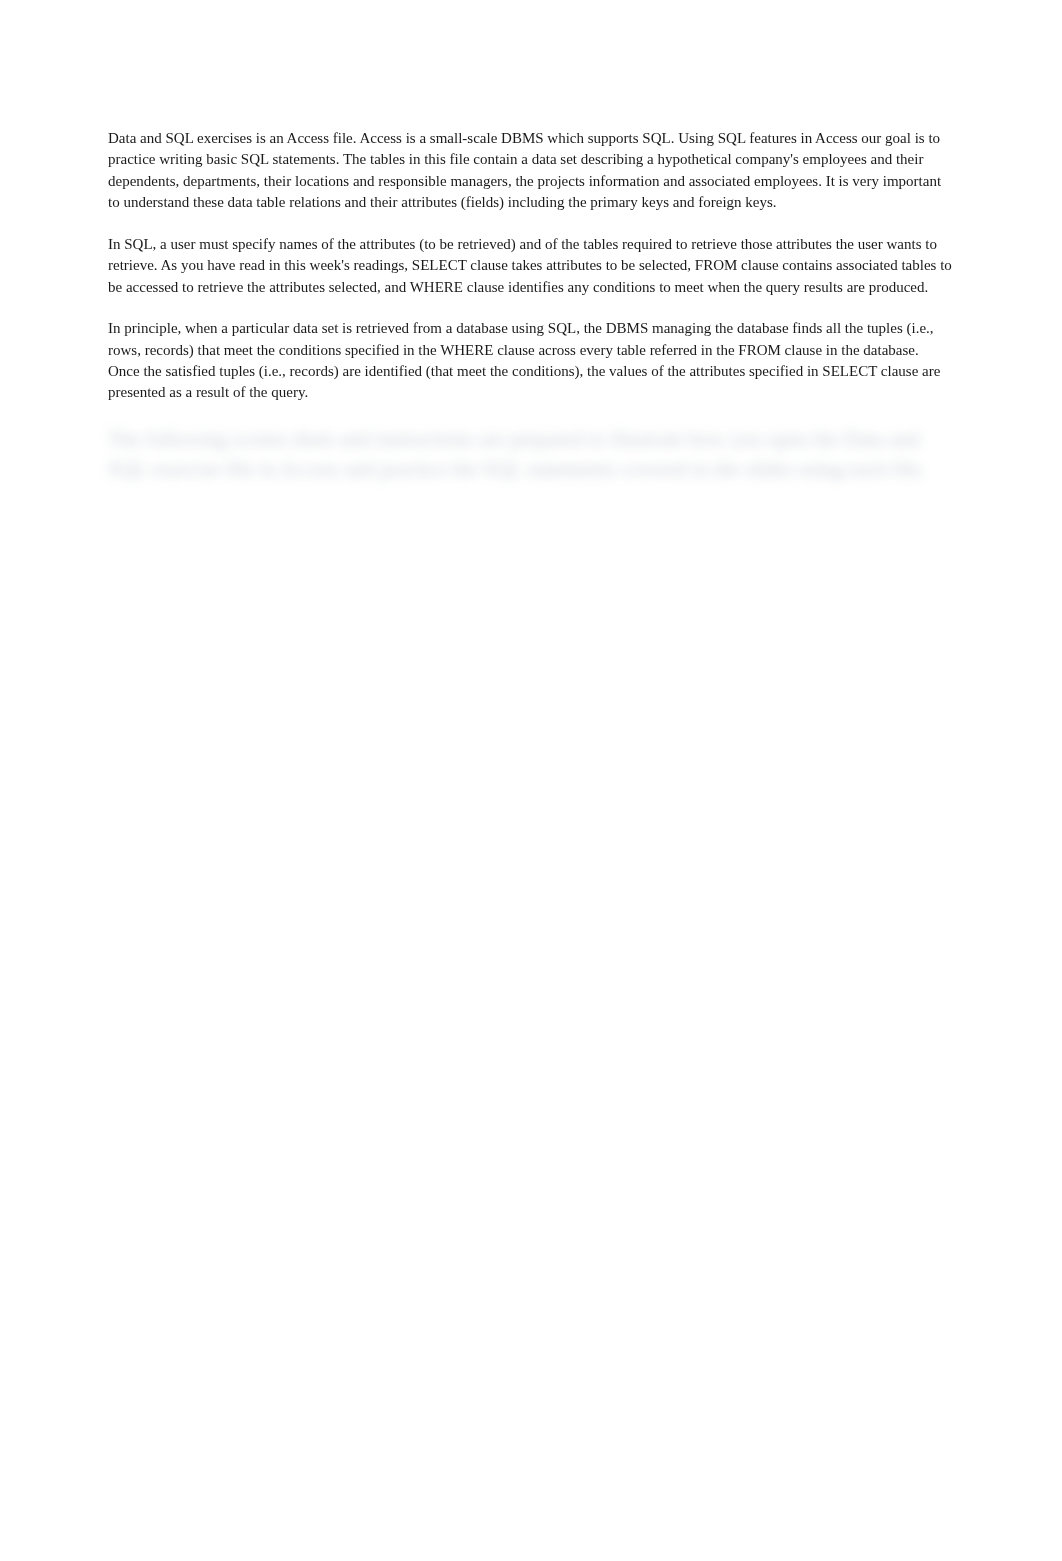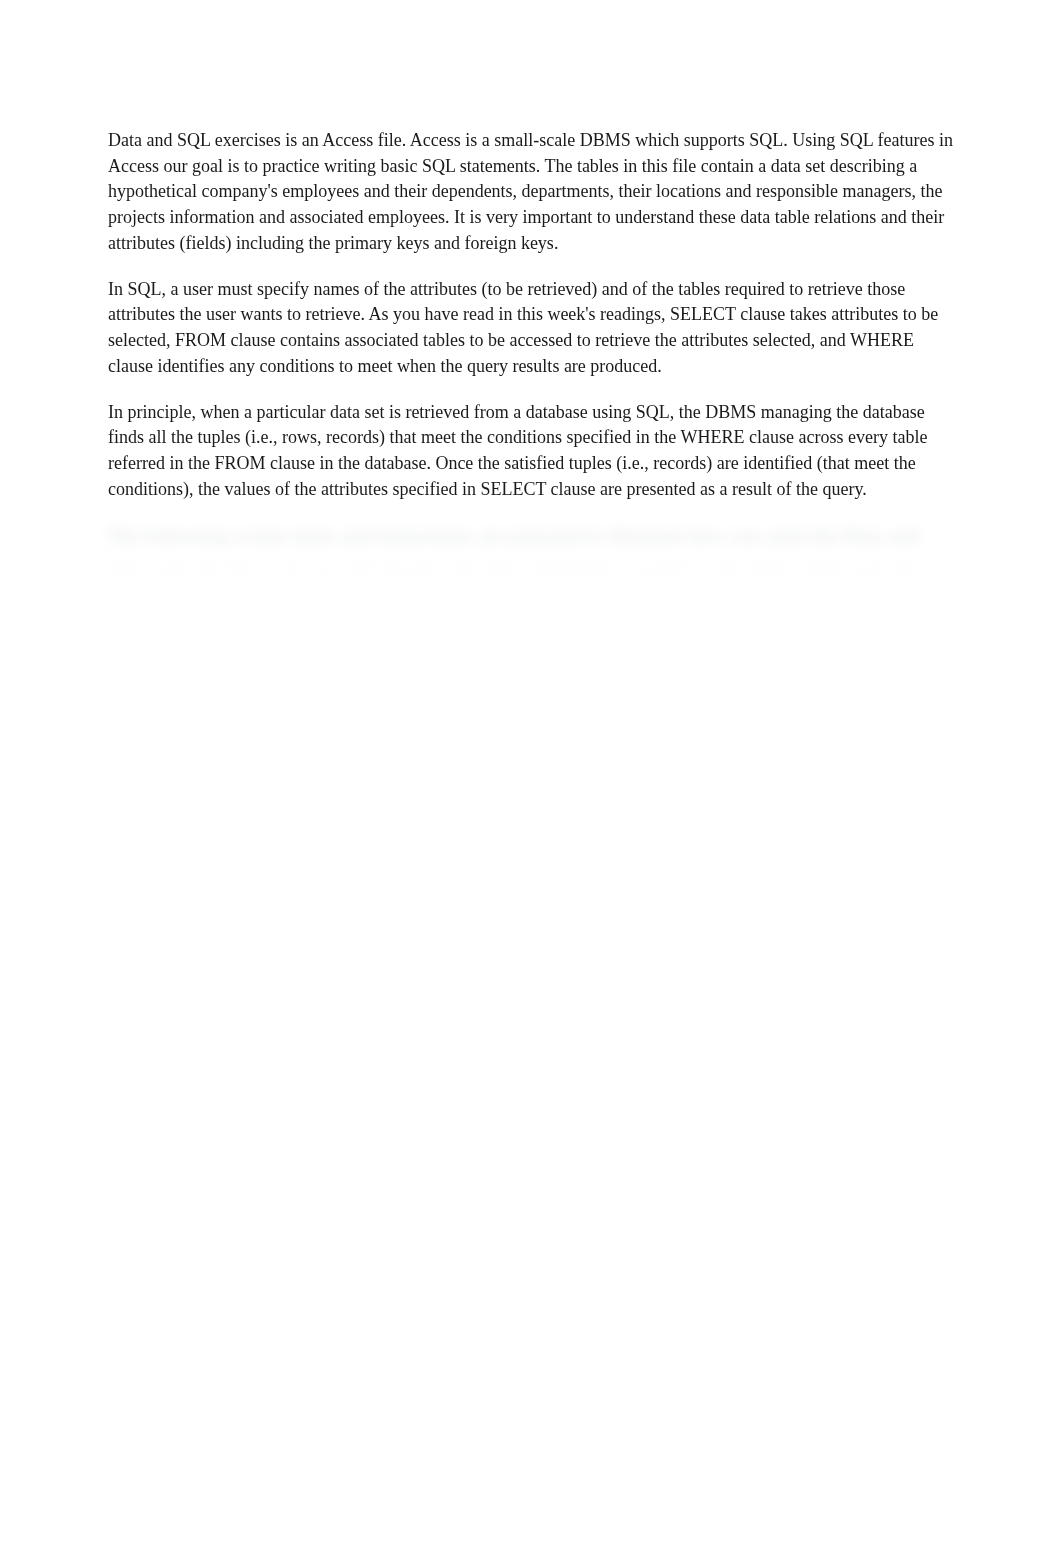--- a/index.html
+++ b/index.html
@@ -20,21 +20,21 @@
       color: #1a1a1a;
     }
     .doc-title {
       text-align: center;
       font-size: 21px;
       font-weight: normal;
       margin-bottom: 28px;
       color: #1a1a1a;
     }
     .paragraph {
-      font-size: 18px;
+      font-size: 15px;
       line-height: 1.43;
       margin-bottom: 20px;
       color: #1a1a1a;
       text-align: left;
     }
     
     .fade-overlay {
       position: absolute;
       top: 520px;
       left: 0;

